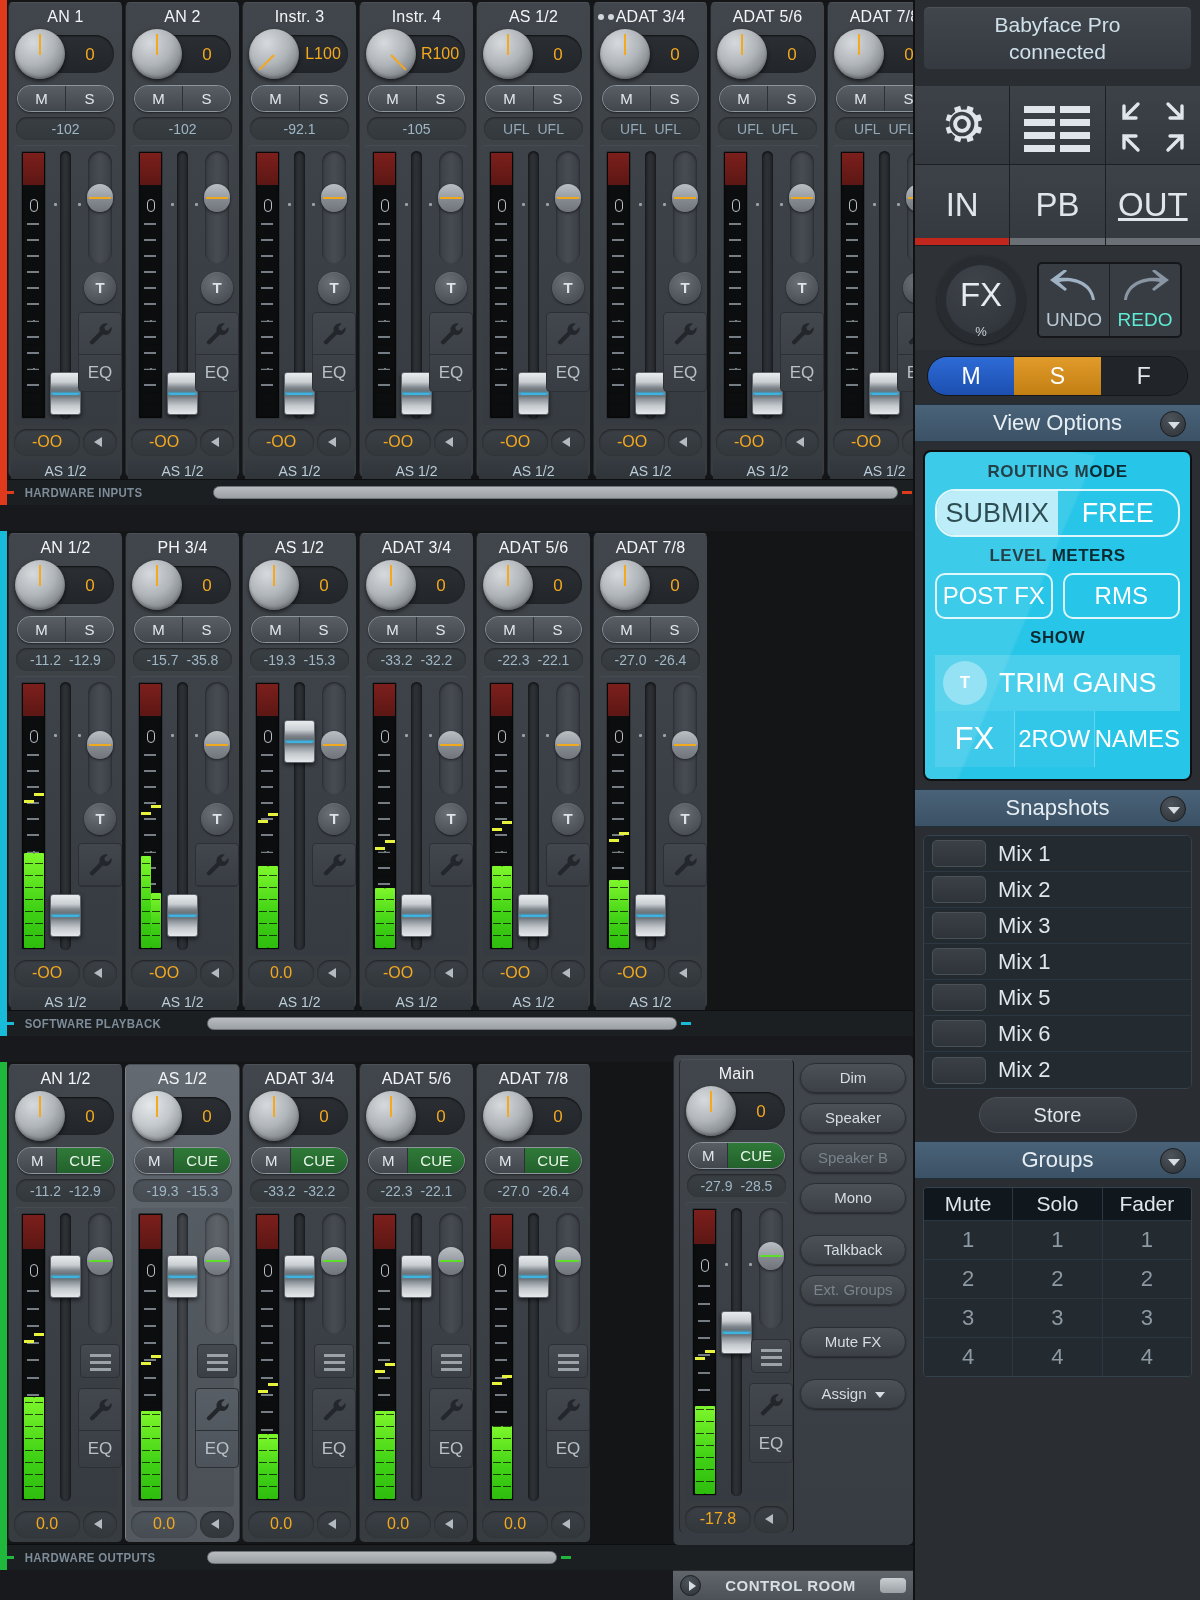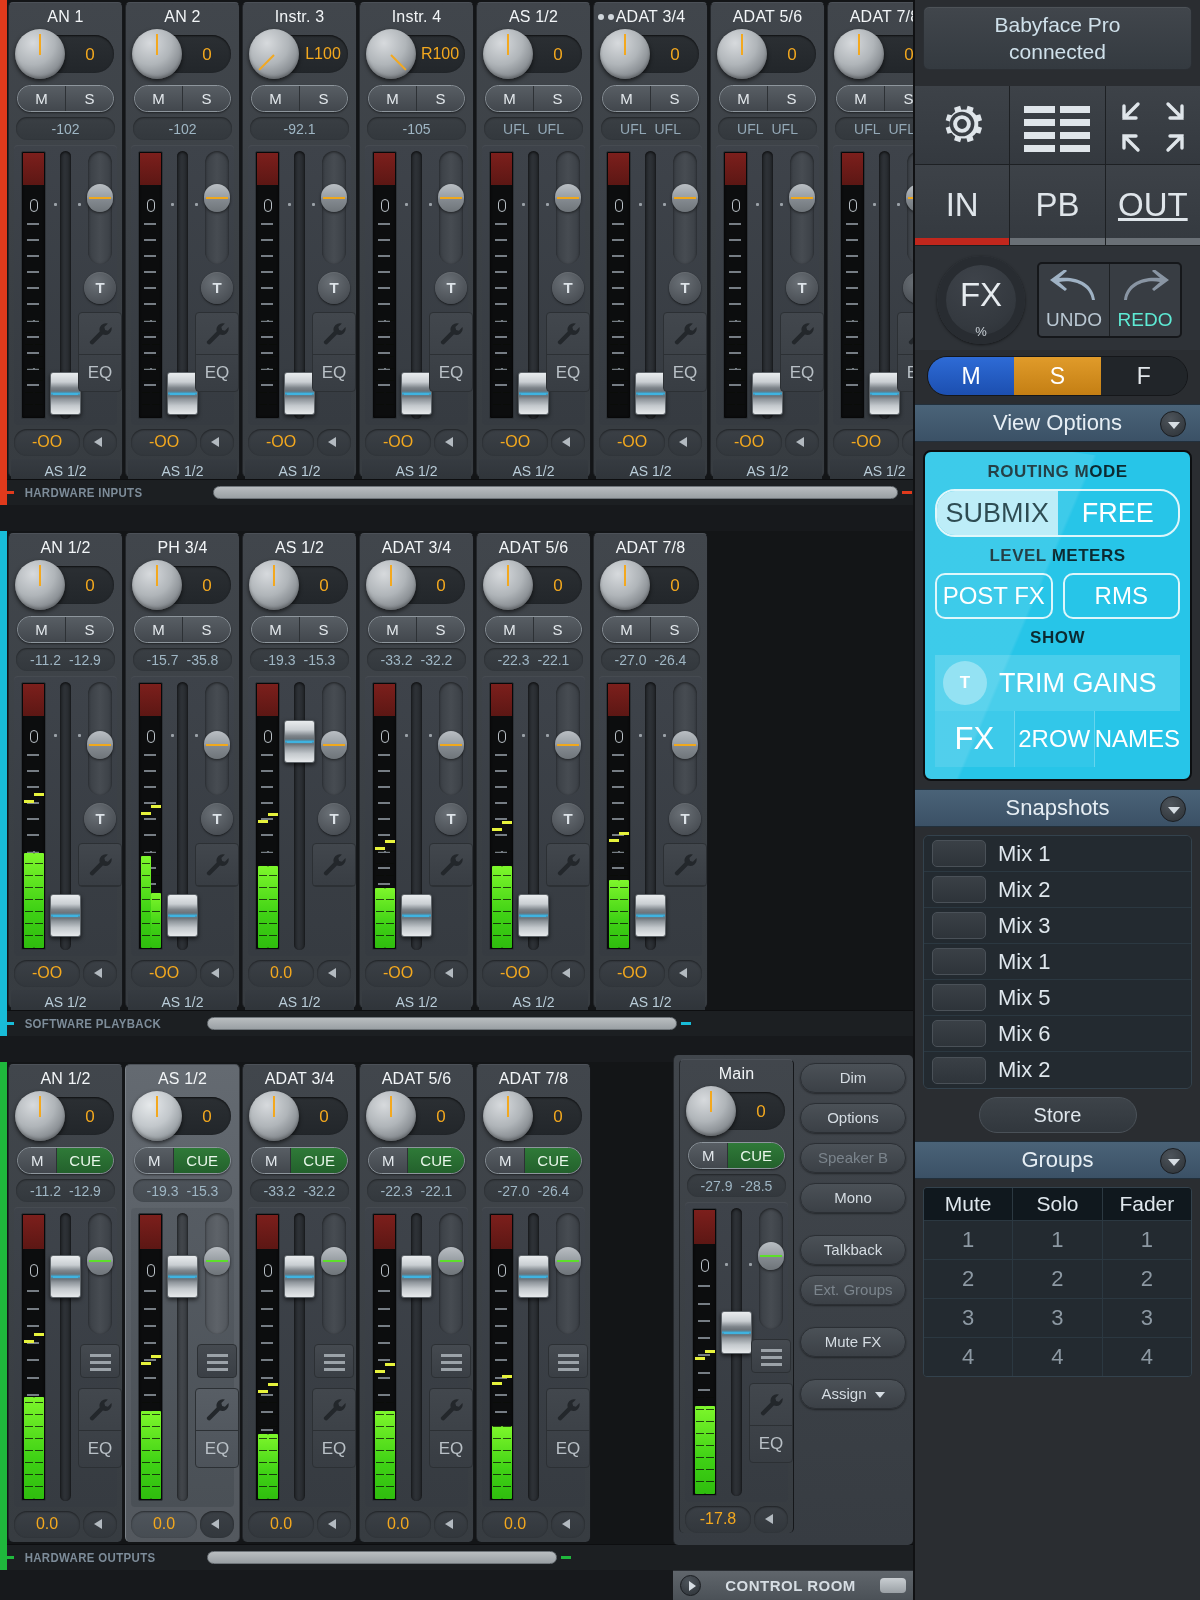--- a/index.html
+++ b/index.html
@@ -2167,21 +2167,21 @@
     </div>
     <div class="footrow">
       <div class="gainbox">-17.8</div>
       <div class="arrbox"></div>
     </div>
 
   </div>
           </div>
     <div class="crbtns">
       <div class="crb">Dim</div>
-            <div class="crb">Options</div>
+            <div class="crb">Speaker</div>
             <div class="crb dim">Speaker B</div>
             <div class="crb">Mono</div>
             <div class="crb gap">Talkback</div>
             <div class="crb dim">Ext. Groups</div>
             <div class="crb gap">Mute FX</div>
             <div class="crb gap">Assign<span class="ar"></span></div>
     </div>
   </div>
   <div class="crbar">
     <span class="pl"></span>

